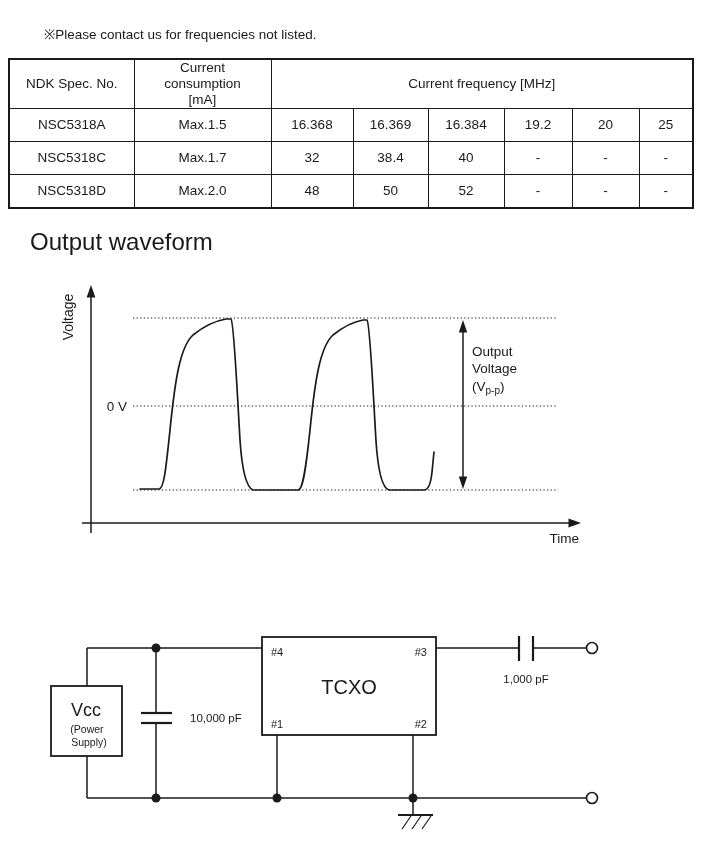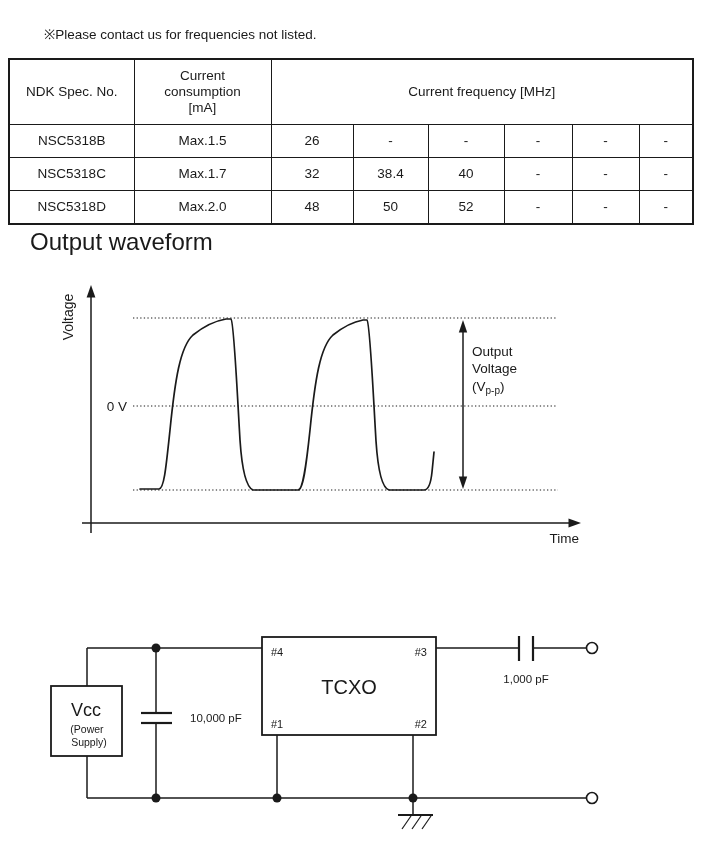--- a/index.html
+++ b/index.html
@@ -14,21 +14,21 @@
     position:absolute; left:8px; top:58px; width:684px;
     border-collapse:collapse; table-layout:fixed;
     font-size:13.5px; color:#1a1a1a; border:2px solid #1a1a1a;
   }
   .freq-table th, .freq-table td {
     border:1px solid #1a1a1a; text-align:center; vertical-align:middle;
     font-weight:normal; padding:8px; line-height:1.18; overflow:hidden;
   }
   .freq-table thead tr { height:34px; }
   .freq-table tbody tr { height:23px; }
-  .freq-table th.c-cur { padding:8px 16px; }
+  .freq-table th.c-cur { padding:0 16px; }
 
   .section-heading { position:absolute; left:30px; font-size:24px; line-height:1.2; }
   .h-waveform { top:228px; }
   .h-circuit  { top:566px; }
 
   svg { position:absolute; }
   .waveform-svg { left:60px; top:280px; }
   .circuit-svg  { left:30px;  top:595px; }
   svg text { font-family:"Liberation Sans", sans-serif; fill:#1a1a1a; }
   .wire { stroke:#1a1a1a; stroke-width:1.5; fill:none; }
@@ -61,28 +61,28 @@
     </colgroup>
     <thead>
       <tr>
         <th>NDK Spec. No.</th>
         <th class="c-cur">Current consumption [mA]</th>
         <th colspan="6">Current frequency [MHz]</th>
       </tr>
     </thead>
     <tbody>
       <tr>
-        <td>NSC5318B</td>
+        <td>NSC5318A</td>
         <td>Max.1.5</td>
-        <td>26</td>
-        <td>-</td>
-        <td>-</td>
-        <td>-</td>
-        <td>-</td>
-        <td>-</td>
+        <td>16.368</td>
+        <td>16.369</td>
+        <td>16.384</td>
+        <td>19.2</td>
+        <td>20</td>
+        <td>25</td>
       </tr>
       <tr>
         <td>NSC5318C</td>
         <td>Max.1.7</td>
         <td>32</td>
         <td>38.4</td>
         <td>40</td>
         <td>-</td>
         <td>-</td>
         <td>-</td>

